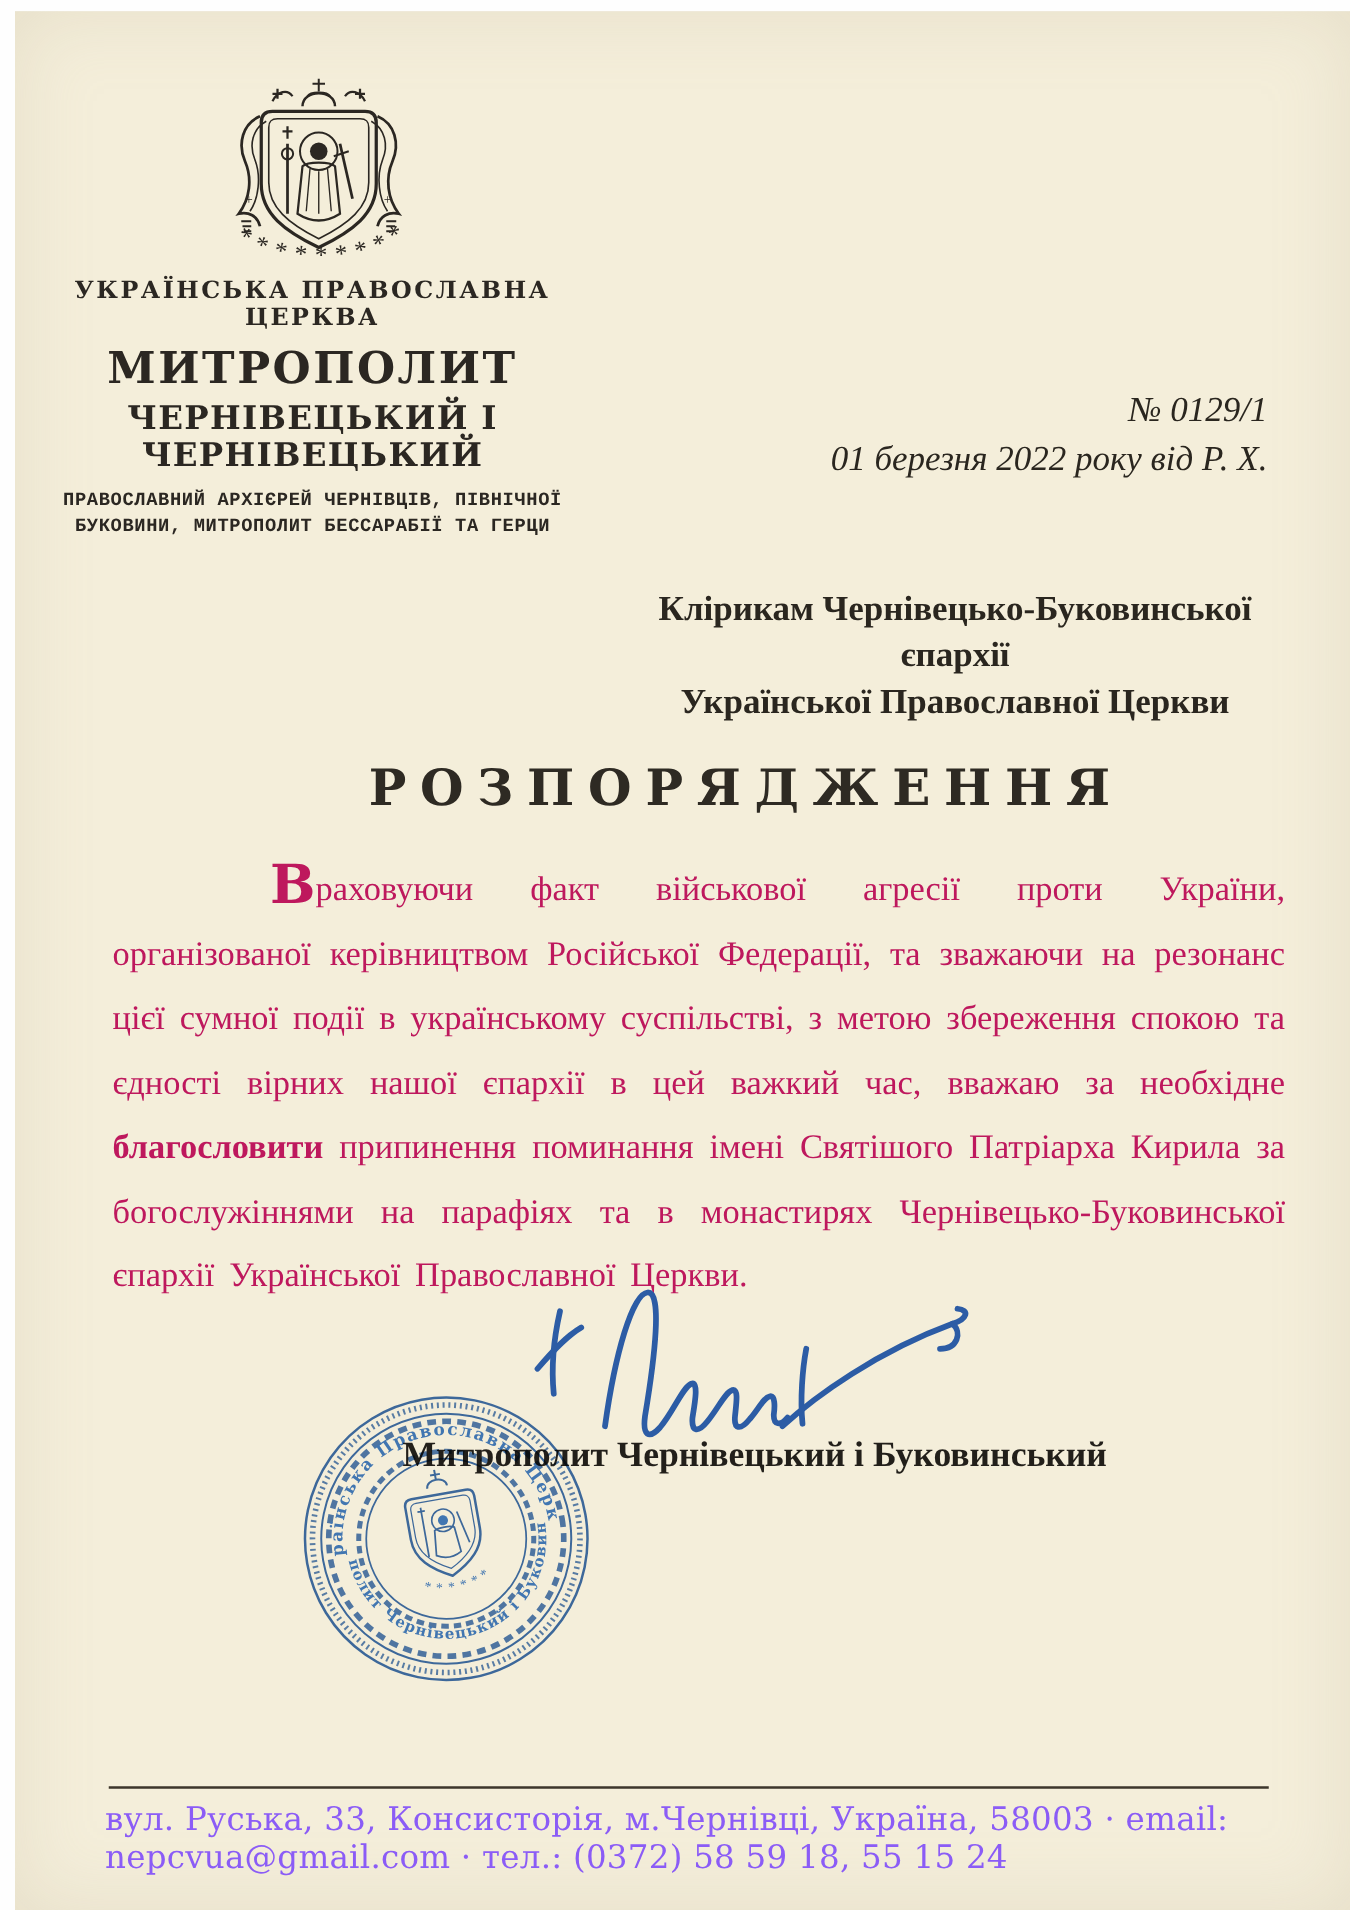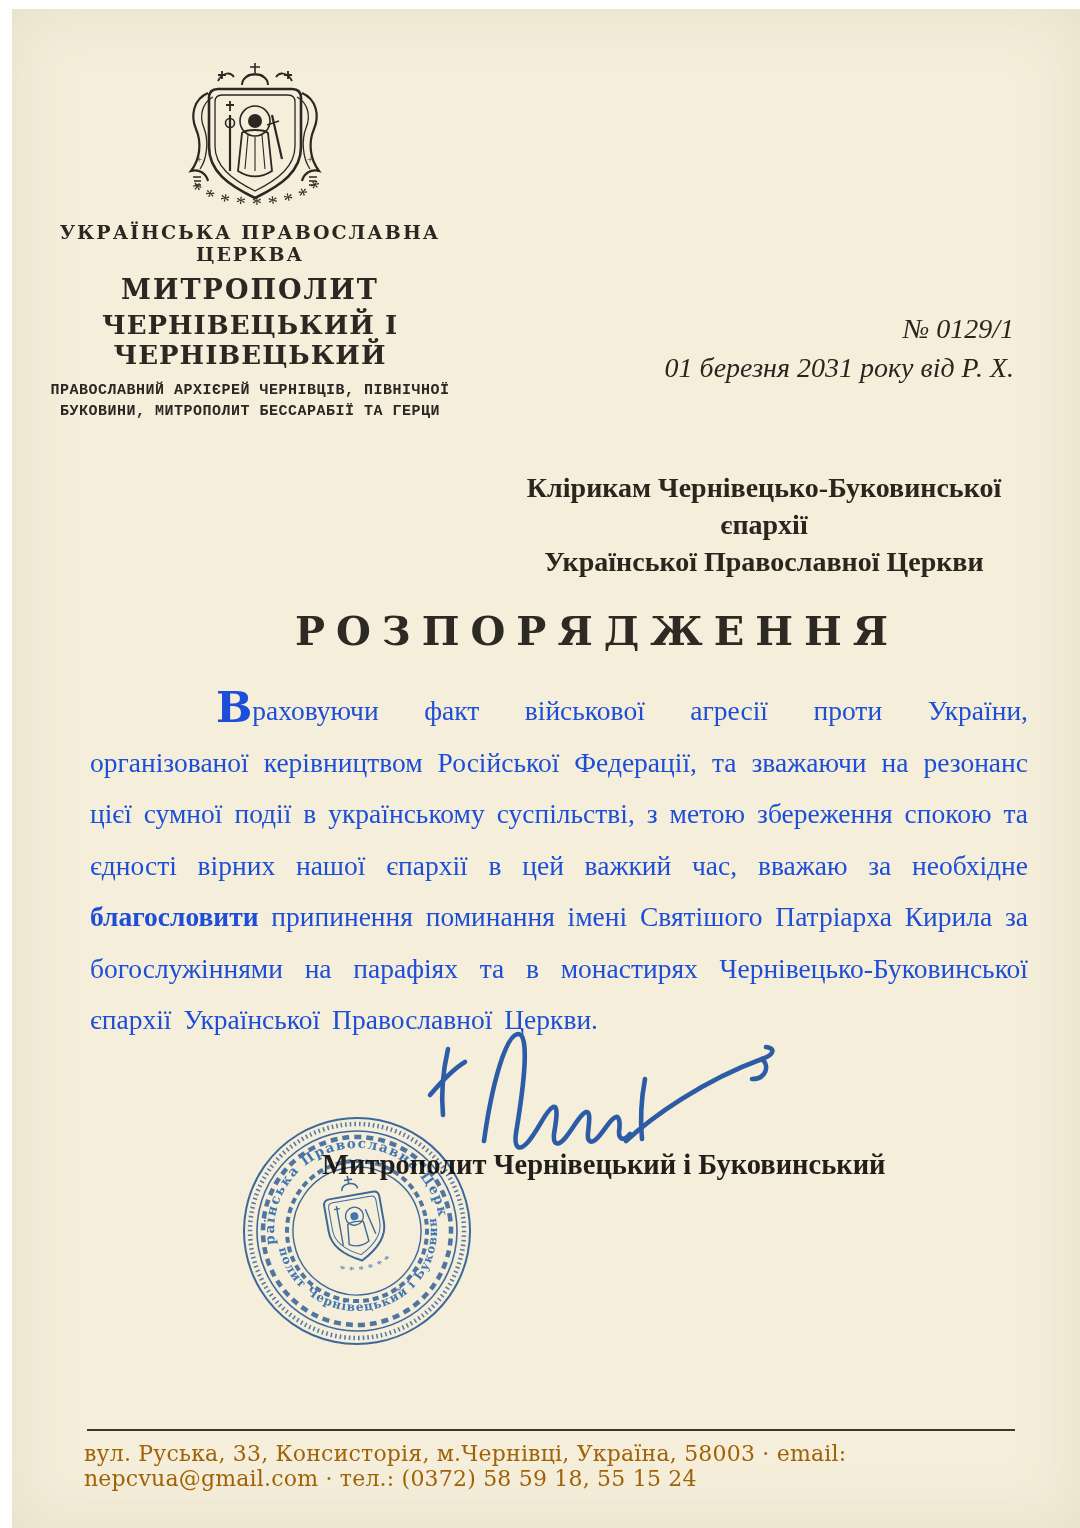--- a/index.html
+++ b/index.html
@@ -8,48 +8,48 @@
     background:#f4eeda;
     box-shadow:inset 0 0 60px rgba(190,180,150,.25);
     font-family:"Liberation Serif","DejaVu Serif",serif;
     color:#2a261f;
   }
   .abs{position:absolute;}
 
   
   #letterhead{left:38px;top:212px;width:400px;text-align:center;color:#2b2722;}
   .lh-org{font-family:"DejaVu Serif",serif;font-weight:700;font-size:19px;letter-spacing:2px;}
-  .lh-rank{font-family:"DejaVu Serif",serif;font-weight:700;font-size:27px;letter-spacing:2px;margin-top:9px;}
+  .lh-rank{font-family:"DejaVu Serif",serif;font-weight:700;font-size:35px;letter-spacing:2px;margin-top:9px;}
   .lh-see{font-family:"DejaVu Serif",serif;font-weight:700;font-size:26px;letter-spacing:1px;margin-top:5px;}
   .lh-sub{font-family:Liberation Mono, monospace;font-weight:700;font-size:15px;letter-spacing:.5px;margin-top:10px;line-height:21px;}
 
   
   #refblock{right:66px;top:300px;text-align:right;font-size:28px;line-height:39px;font-style:italic;}
 
   
   #addressee{left:478px;top:460px;width:548px;text-align:center;font-weight:700;font-size:28px;line-height:37px;}
 
   
   #doctitle{left:130px;top:598px;width:910px;text-align:center;
     font-family:"DejaVu Serif",serif;font-weight:700;font-size:40px;letter-spacing:11px;color:#2e2a23;}
 
   
   #bodytext{left:78px;top:676px;width:938px;font-size:27.5px;line-height:51.5px;
-    text-align:justify;text-indent:126px;word-spacing:5px;color:#1d4ed8;}
+    text-align:justify;text-indent:126px;word-spacing:5px;color:#be185d;}
   #bodytext .dropcap{font-family:"DejaVu Serif",serif;font-weight:700;font-size:43px;line-height:0;position:relative;top:2px;}
   #bodytext b{font-weight:700;}
 
   
   #sig-svg{left:378px;top:1012px;}
   #sig-name{left:310px;top:1140px;width:620px;font-weight:700;font-size:28.5px;color:#221f1a;}
   #stamp-svg{left:227px;top:1104px;mix-blend-mode:multiply;opacity:.92;}
 
   
   #foot-rule{left:75px;top:1420px;width:928px;height:2px;background:#3c362b;}
-  #footer{left:72px;top:1432px;width:940px;font-family:"DejaVu Serif",serif;font-size:22px;color:#a16207;letter-spacing:.2px;}
+  #footer{left:72px;top:1432px;width:940px;font-family:"DejaVu Serif",serif;font-size:26px;color:#8b5cf6;letter-spacing:.2px;}
 
   svg{display:block;}
   .ink{stroke:#2b2722;fill:none;}
   .blue{stroke:#2f63ae;fill:none;}
 </style>
 </head>
 <body>
 
 <div id="paper">
 
@@ -96,21 +96,21 @@
     <div class="lh-rank">МИТРОПОЛИТ</div>
     <div class="lh-see">ЧЕРНІВЕЦЬКИЙ І ЧЕРНІВЕЦЬКИЙ</div>
     <div class="lh-sub">
       <div>ПРАВОСЛАВНИЙ АРХІЄРЕЙ ЧЕРНІВЦІВ, ПІВНІЧНОЇ</div>
       <div>БУКОВИНИ, МИТРОПОЛИТ БЕССАРАБІЇ ТА ГЕРЦИ</div>
     </div>
   </div>
 
   <div id="refblock" class="abs">
     <div>№ 0129/1</div>
-    <div>01 березня 2031 року від Р. Х.</div>
+    <div>01 березня 2022 року від Р. Х.</div>
   </div>
 
   <div id="doctitle" class="abs">РОЗПОРЯДЖЕННЯ</div>
 
   <div id="addressee" class="abs">
     <div>Клірикам Чернівецько-Буковинської єпархії</div>
     <div>Української Православної Церкви</div>
   </div>
 
   <div id="bodytext" class="abs">

